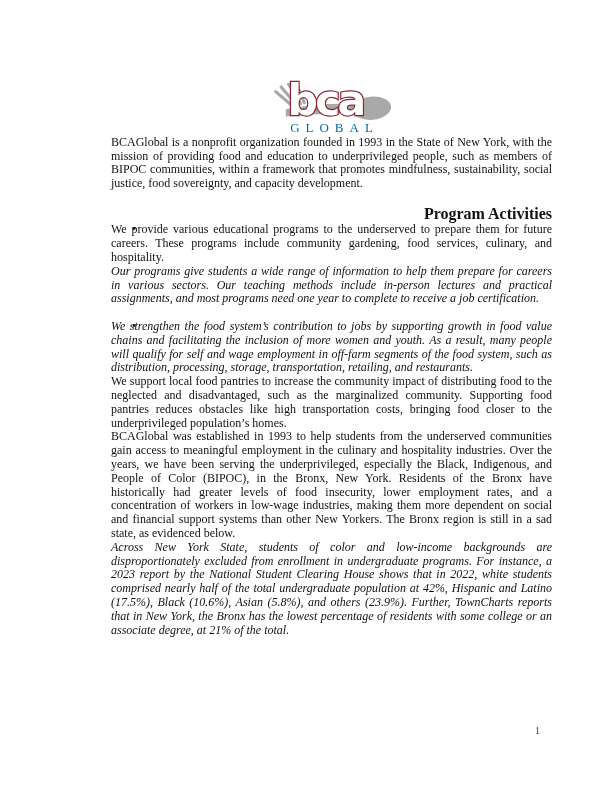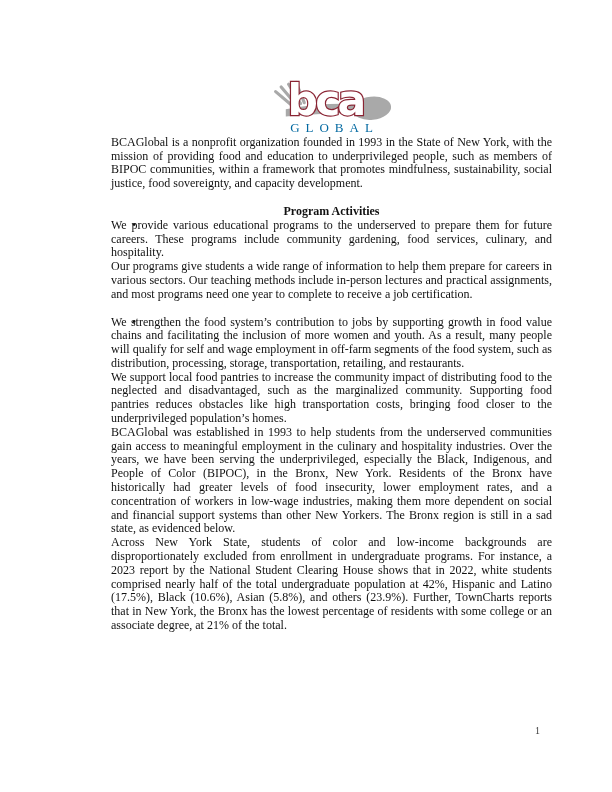--- a/index.html
+++ b/index.html
@@ -42,26 +42,26 @@
     font-family: "DejaVu Serif", "Liberation Serif", serif;
     font-size: 14.5px;
     font-weight: bold;
     text-align: center;
     color: #141414;
   }
   p.body-par {
     margin: 0;
     text-align: justify;
   }
-  .gap { margin-top: 14px; }
+  .gap { margin-top: 14px; font-style: italic; }
   h2.sec-heading {
     margin: 14px 0 0 0;
-    font-size: 12px;
+    font-size: 16px;
     font-weight: bold;
-    text-align: center;
+    text-align: right;
   }
   .bullet-row {
     position: relative;
     padding-left: 36px;
     text-align: left;
   }
   .bullet-marker {
     position: absolute;
     left: 21px;
     top: 0;

